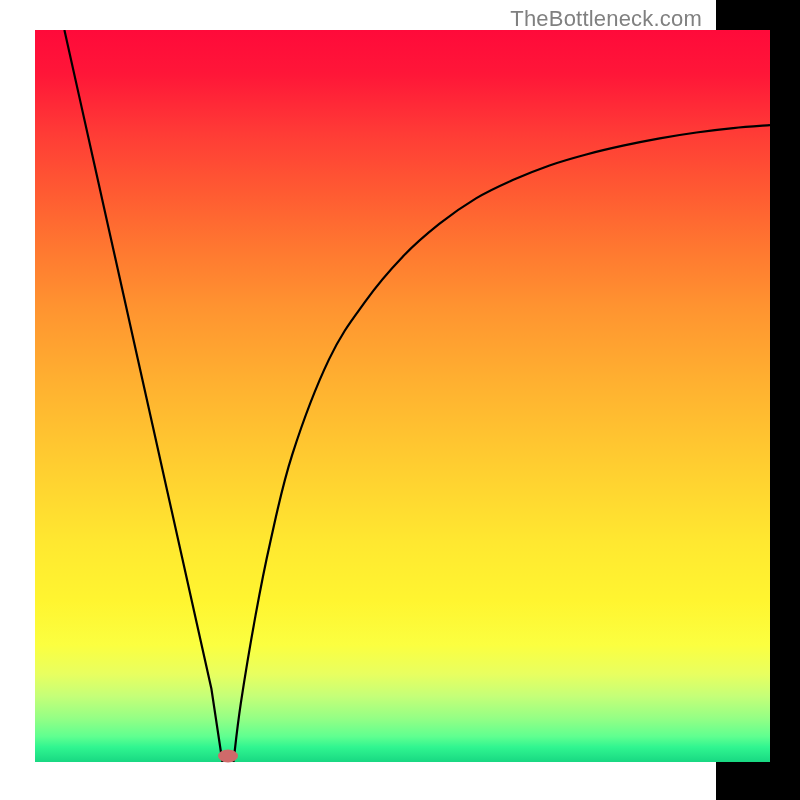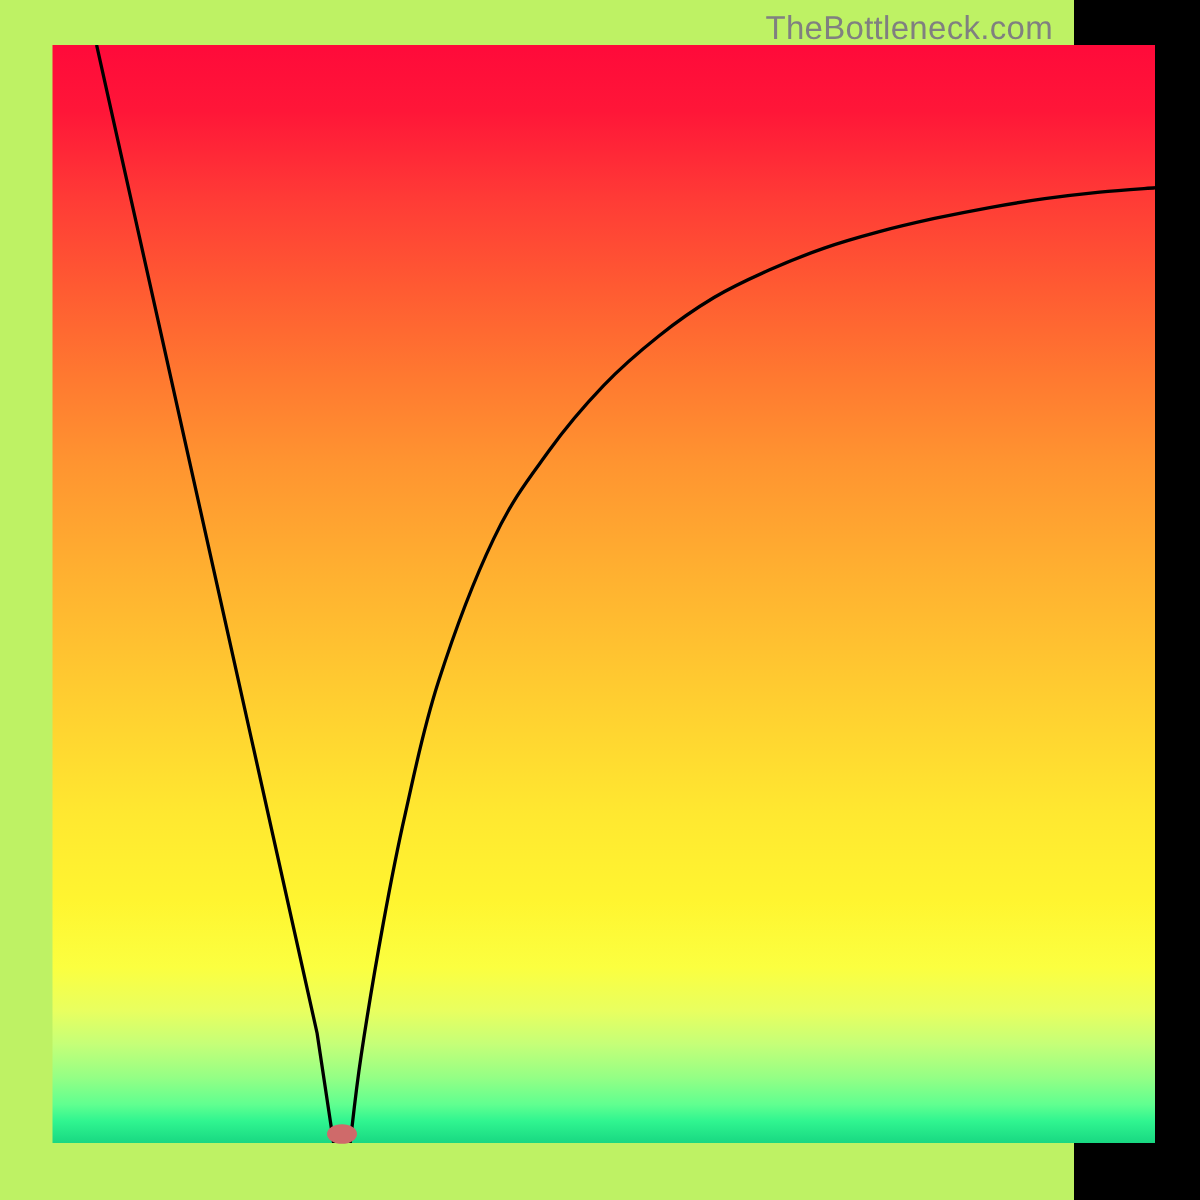--- a/index.html
+++ b/index.html
@@ -8,21 +8,21 @@
     width: 800px;
     height: 800px;
     background: #000;
     overflow: hidden;
     font-family: Arial, Helvetica, sans-serif;
   }
   .frame {
     position: relative;
     width: 716px;
     height: 800px;
-    background: #bef264;
+    background: #ffffff;
   }
   .plot {
     position: absolute;
     left: 35px;
     top: 30px;
     width: 735px;
     height: 732px;
     background: linear-gradient(to bottom,
       #ff0a3a 0%,
       #ff1638 6%,

